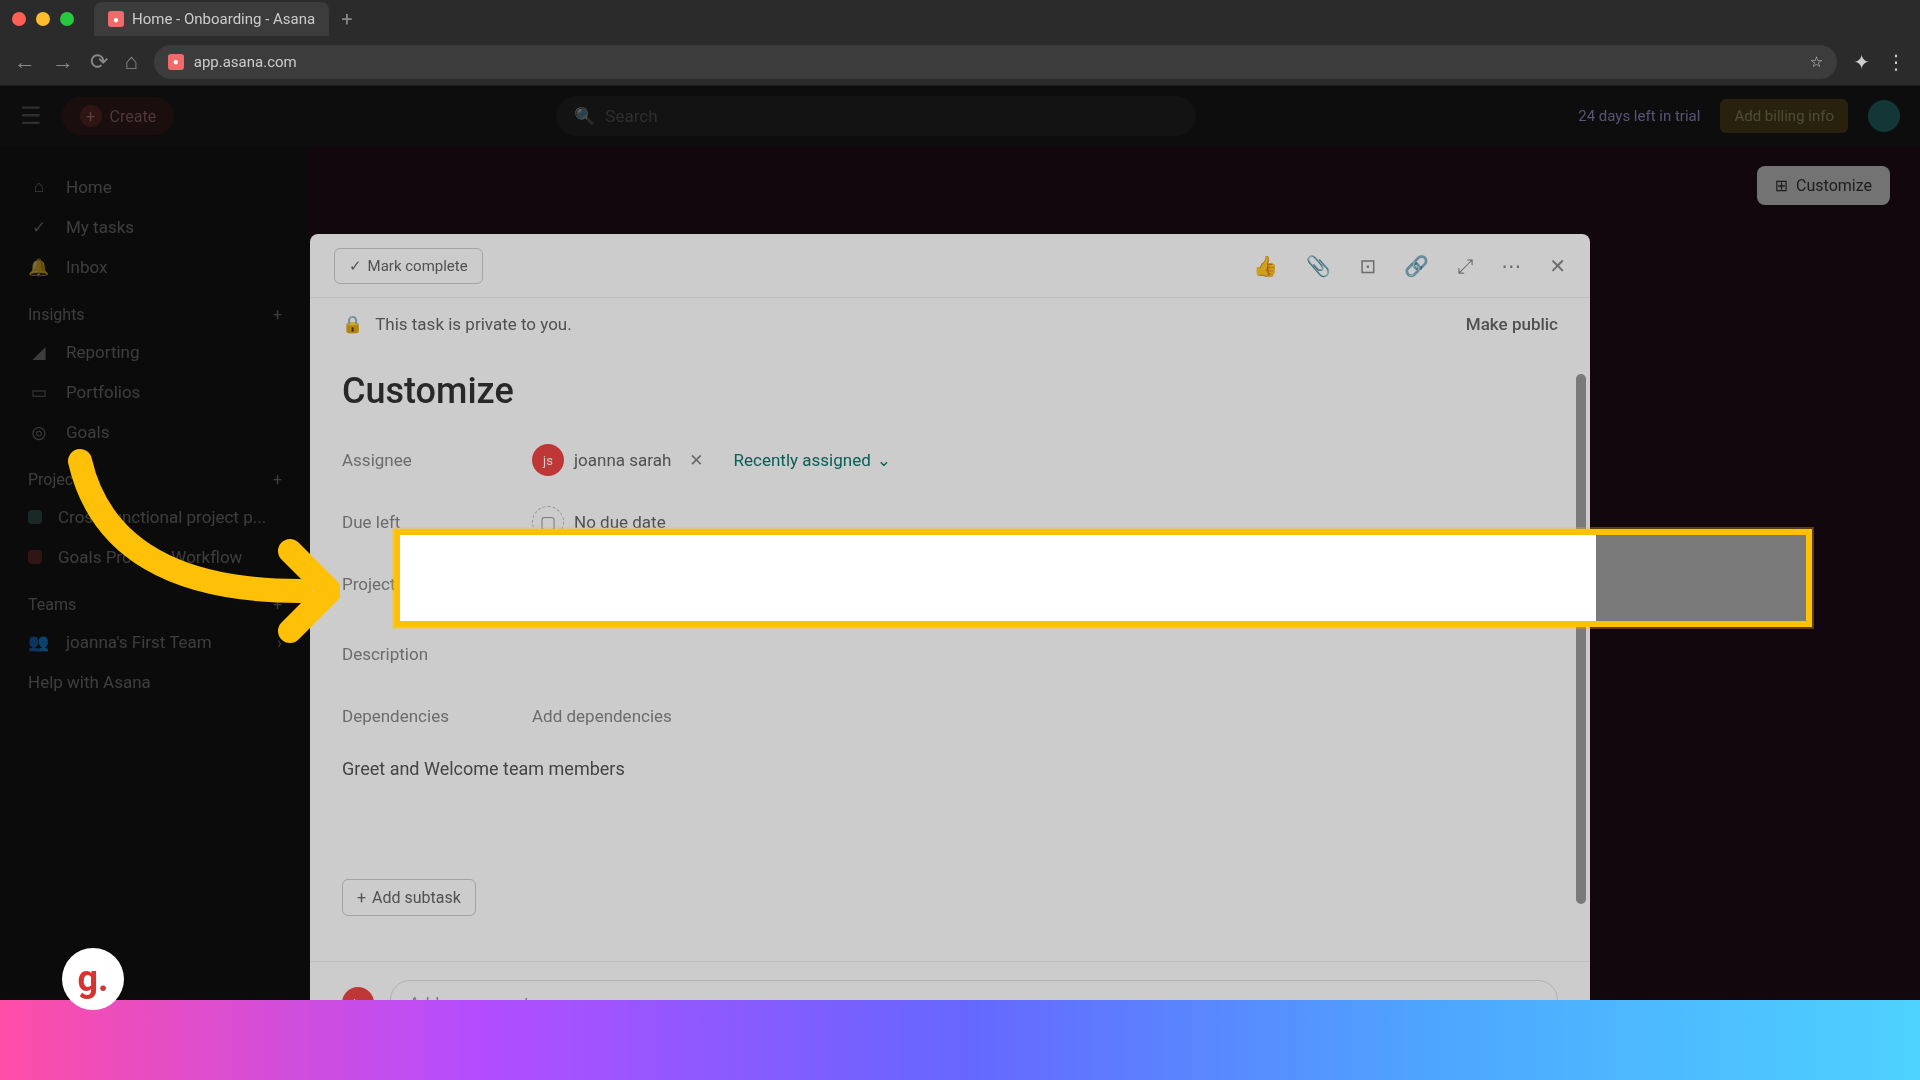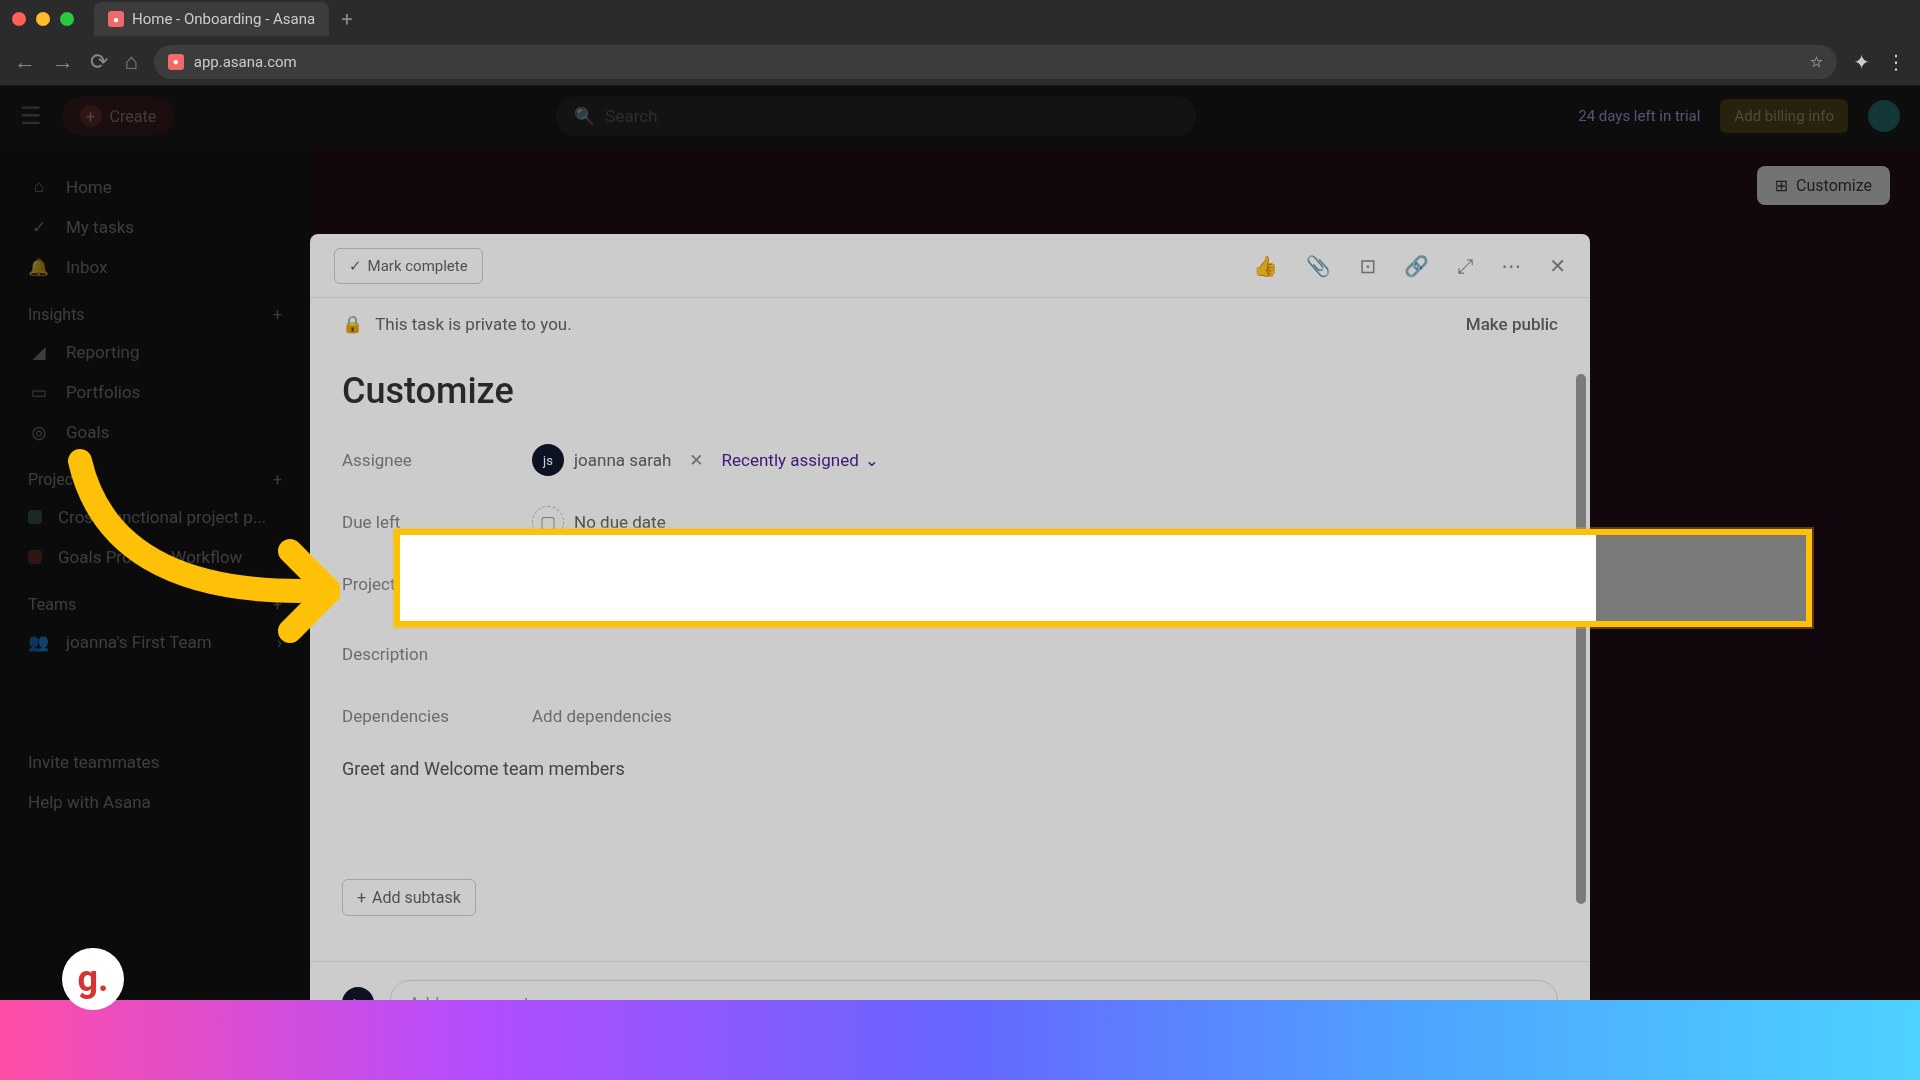--- a/index.html
+++ b/index.html
@@ -54,23 +54,23 @@
 .pane-header { height: 64px; display: flex; align-items: center; padding: 0 24px; border-bottom: 1px solid #eee; }
 .mark-complete { border: 1px solid #ccc; padding: 8px 14px; border-radius: 6px; color: #666; font-size: 15px; display: flex; align-items: center; gap: 6px; }
 .pane-actions { margin-left: auto; display: flex; gap: 28px; color: #888; font-size: 20px; }
 .privacy-bar { padding: 16px 32px; display: flex; align-items: center; color: #666; font-size: 17px; gap: 12px; }
 .make-public { margin-left: auto; color: #666; font-size: 17px; font-weight: 500; }
 .pane-body { padding: 20px 32px; flex: 1; overflow-y: auto; }
 .task-title { font-size: 36px; font-weight: 500; color: #333; margin-bottom: 28px; }
 .field-row { display: flex; align-items: center; margin-bottom: 22px; min-height: 40px; }
 .field-label { width: 190px; color: #888; font-size: 17px; }
 .field-value { display: flex; align-items: center; gap: 10px; color: #666; font-size: 17px; }
-.assignee-avatar { width: 32px; height: 32px; border-radius: 50%; background: #0f172a; color: #fff; display: flex; align-items: center; justify-content: center; font-size: 13px; }
+.assignee-avatar { width: 32px; height: 32px; border-radius: 50%; background: #ef4444; color: #fff; display: flex; align-items: center; justify-content: center; font-size: 13px; }
 .remove-x { color: #888; margin-left: 8px; }
-.recently-assigned { margin-left: 8px; color: #4c1d95; display: flex; align-items: flex-end; gap: 6px; }
+.recently-assigned { margin-left: 20px; color: #0f766e; display: flex; align-items: flex-end; gap: 6px; }
 .date-icon { width: 32px; height: 32px; border: 1.5px dashed #bbb; border-radius: 50%; display: flex; align-items: center; justify-content: center; color: #999; }
 .add-to-projects { background: #f3f3f3; padding: 6px 12px; border-radius: 6px; color: #555; font-size: 16px; }
 .add-deps { color: #888; font-size: 17px; }
 .description-text { color: #555; font-size: 18px; margin-top: 8px; }
 .add-subtask { border: 1px solid #ccc; padding: 8px 14px; border-radius: 6px; color: #666; font-size: 16px; display: inline-flex; align-items: center; gap: 6px; margin-top: 100px; }
 .comment-row { display: flex; align-items: center; gap: 16px; padding: 18px 32px; border-top: 1px solid #eee; }
 .comment-input { flex: 1; border: 1px solid #ddd; border-radius: 20px; padding: 12px 18px; color: #999; font-size: 17px; }
 
 
 .highlight-box { position: absolute; z-index: 30; border: 6px solid #ffc107; background: #fff; box-shadow: 0 0 0 2px rgba(255,193,7,0.3); }
@@ -186,23 +186,20 @@
       <div class="sidebar-section">
         <span>Teams</span>
         <span>+</span>
       </div>
       <div class="sidebar-item">
         <span class="sidebar-icon">👥</span>
         <span>joanna's First Team</span>
         <span style="margin-left:auto">›</span>
       </div>
 
-      <div class="sidebar-item" style="margin-top:80px">
-        <span>Invite teammates</span>
-      </div>
       <div class="sidebar-item">
         <span>Help with Asana</span>
       </div>
     </div>
 
     <div class="content-area">
       <div class="customize-btn">
         <span>⊞</span>
         <span>Customize</span>
       </div>

